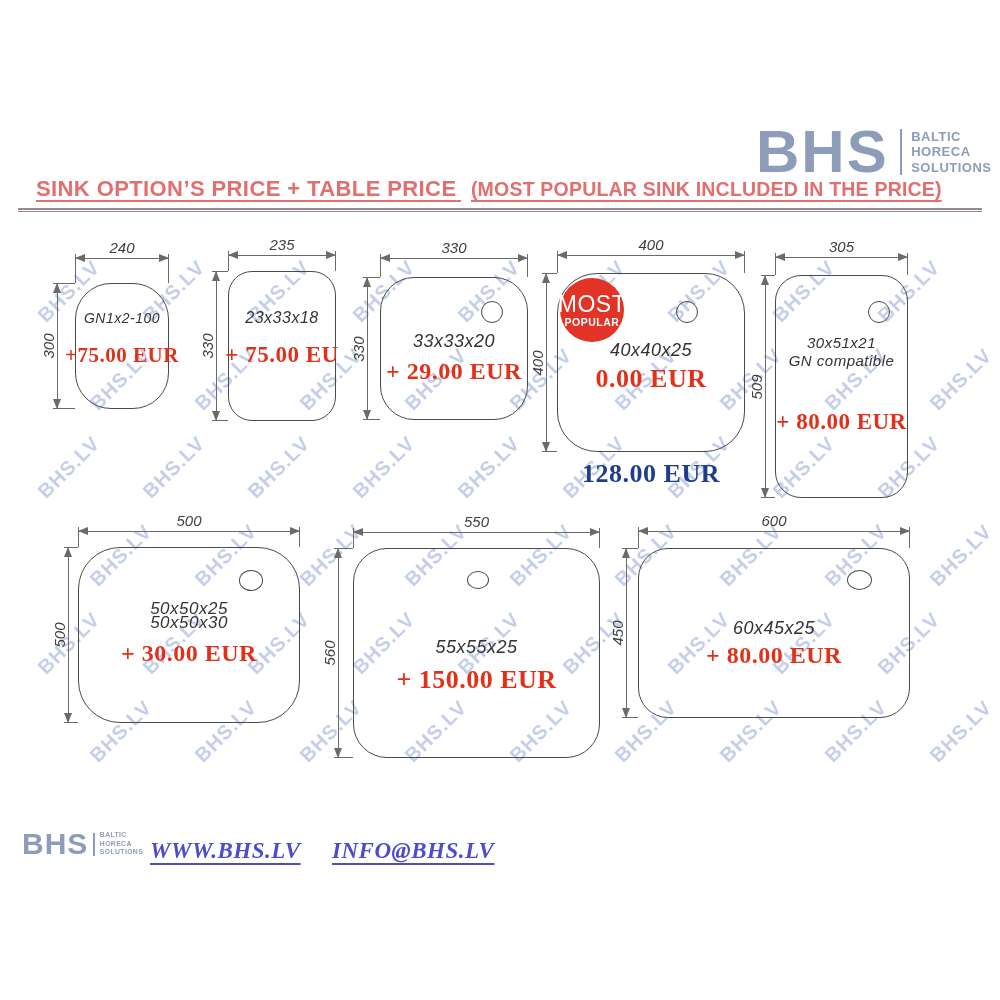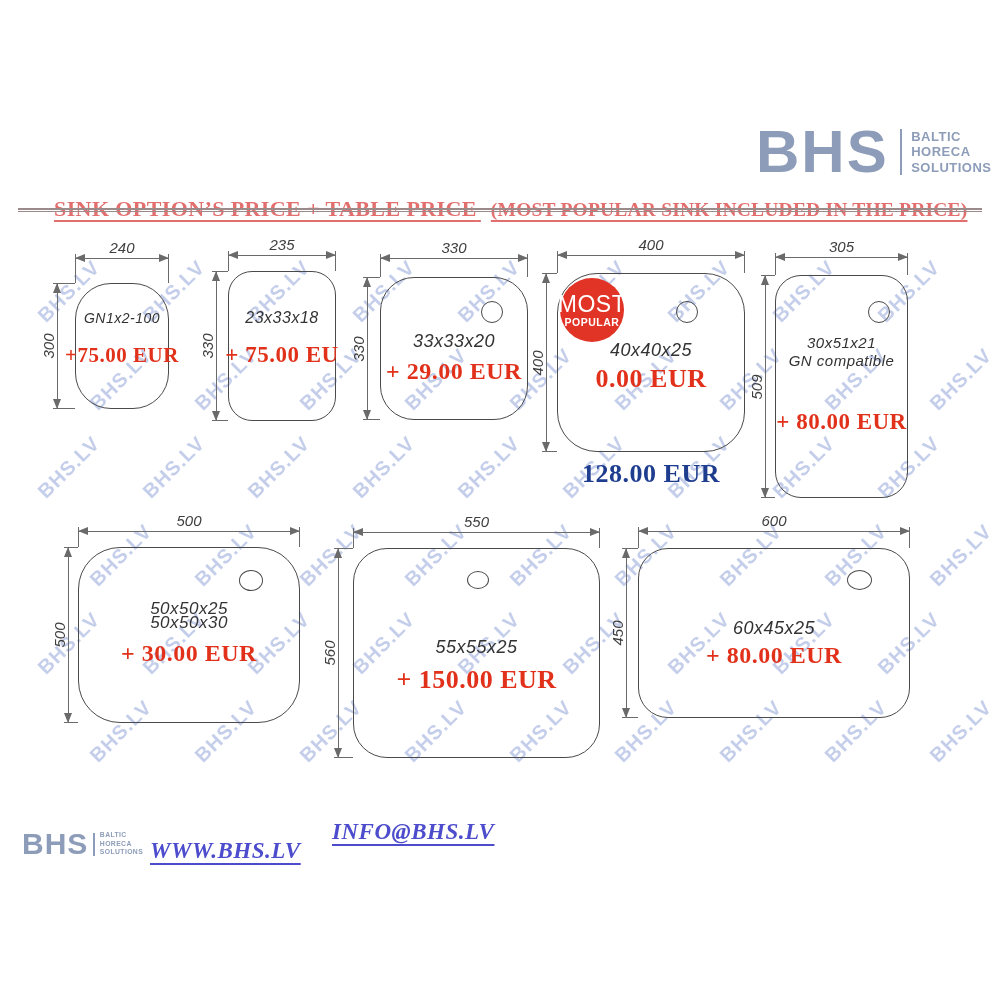--- a/index.html
+++ b/index.html
@@ -33,23 +33,23 @@
   #logo-top{left:756px;top:122px;gap:9px;}
   #logo-top .logo-bhs{font-size:60px;}
   #logo-top .logo-div{width:2.5px;height:46px;margin-left:2px;}
   #logo-top .logo-tag{font-size:13px;line-height:1.18;}
   #logo-foot{left:22px;top:829px;gap:5px;}
   #logo-foot .logo-bhs{font-size:30px;letter-spacing:1px;}
   #logo-foot .logo-div{width:1.5px;height:23px;}
   #logo-foot .logo-tag{font-size:6.8px;line-height:1.25;letter-spacing:.4px;}
 
   
-  #title-line{position:absolute;left:36px;top:196px;white-space:nowrap;
-      font-family:Liberation Serif, serif;font-weight:bold;color:var(--title_salmon);
-      text-decoration:underline;text-decoration-thickness:1.5px;text-underline-offset:4px;margin-left:18px;}
+  #title-line{position:absolute;left:36px;top:176px;white-space:nowrap;
+      font-family:Liberation Sans, sans-serif;font-weight:bold;color:var(--title_salmon);
+      text-decoration:underline;text-decoration-thickness:1.5px;text-underline-offset:4px;}
   #title-main{font-size:22px;letter-spacing:.4px;}
   #title-note{font-size:19.5px;margin-left:10px;letter-spacing:.2px;}
   #title-rule{position:absolute;left:18px;right:18px;top:208px;height:4px;
       border-top:2px solid var(--rule_gray);border-bottom:1.5px solid var(--rule_gray);}
 
   
   .sink{position:absolute;}
   .basin{position:absolute;inset:0;border:1.6px solid var(--dim_gray);background:transparent;}
   .drain{position:absolute;border:1.6px solid var(--dim_gray);border-radius:50%;}
   .hdim{position:absolute;left:0;right:0;}
@@ -78,21 +78,21 @@
       font-family:"Liberation Serif",serif;font-weight:bold;font-size:26px;color:var(--price_navy);letter-spacing:.5px;}
   .badge{position:absolute;width:64px;height:64px;border-radius:50%;background:var(--badge_red);
       display:flex;flex-direction:column;align-items:center;justify-content:center;color:#fff;z-index:2;}
   .badge-l1{font-weight:normal;font-size:23px;line-height:1.05;letter-spacing:.5px;}
   .badge-l2{font-weight:bold;font-size:10.5px;line-height:1.2;letter-spacing:.5px;}
 
   
   .foot-link{position:absolute;font-family:"Liberation Serif",serif;font-weight:bold;font-style:italic;
       font-size:23px;color:var(--link_blue);text-decoration:underline;text-underline-offset:5px;letter-spacing:.5px;}
   #website{left:150px;top:838px;}
-  #email{left:332px;top:819px;}
+  #email{left:332px;top:838px;}
   #tel{position:absolute;left:534px;top:839px;font-family:"Liberation Serif",serif;font-weight:bold;
       font-style:italic;font-size:22px;color:var(--tel_gray);white-space:nowrap;letter-spacing:.3px;}
   #tel .gap{display:inline-block;width:34px;}
 </style>
 </head>
 <body>
 
 <div id="canvas">
 
   <div id="wm-layer">

